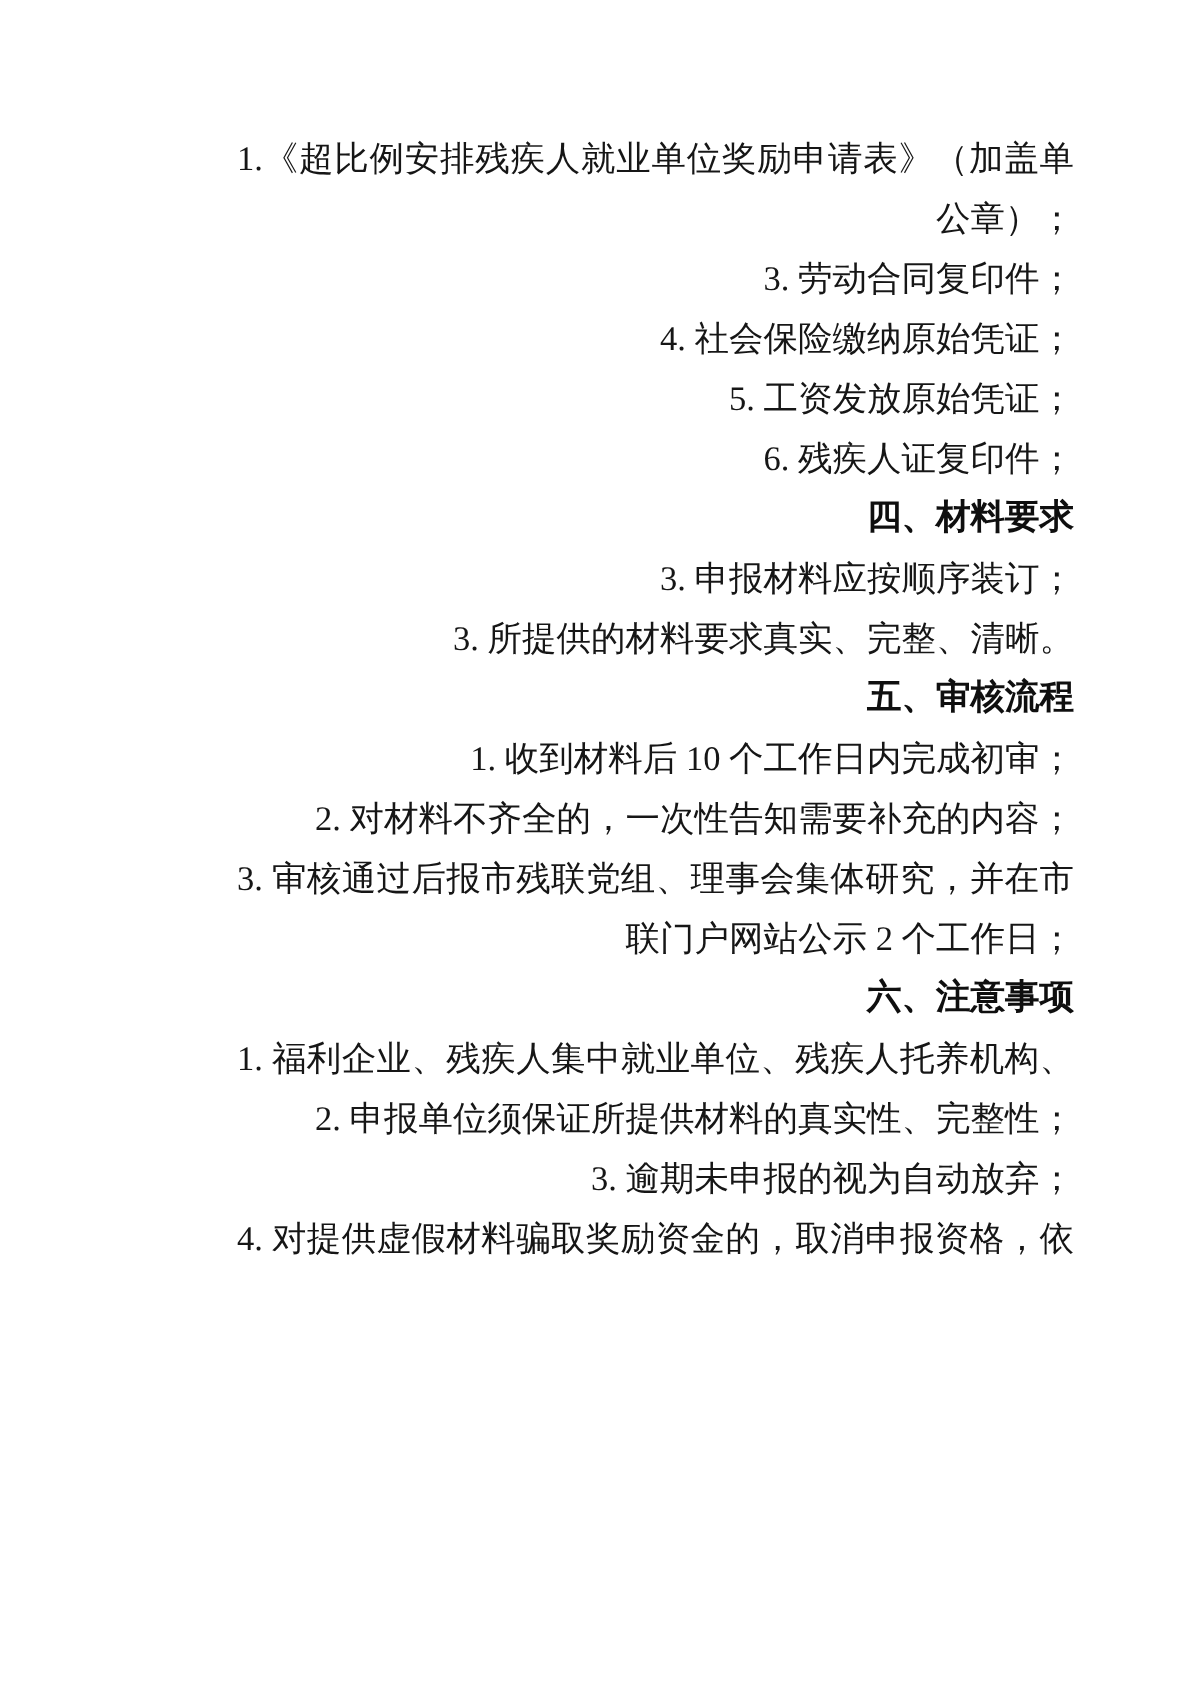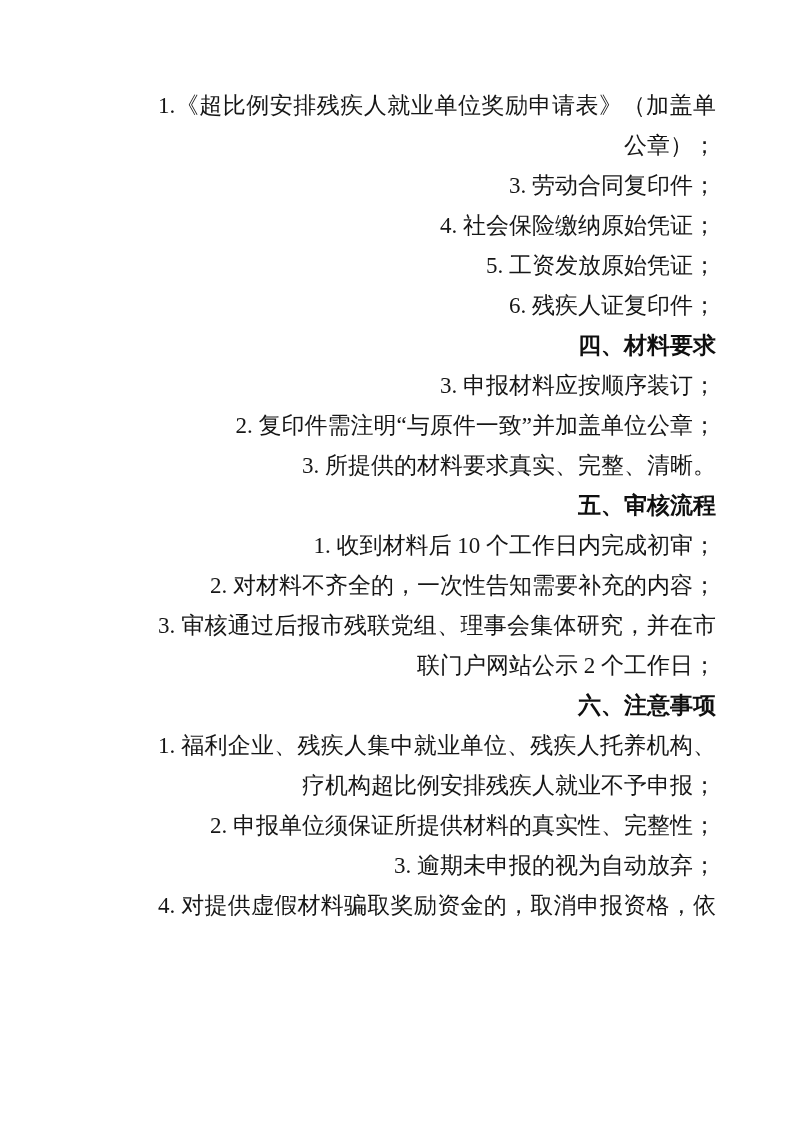--- a/index.html
+++ b/index.html
@@ -27,43 +27,41 @@
     text-align: right;
   }
   .indent {
     text-indent: 2em;
   }
   .stretch {
     text-align: justify;
     text-align-last: justify;
   }
   .heading {
-    font-family: Liberation Serif, serif;
+    font-family: Liberation Mono, monospace;
     font-weight: 700;
     color: #0f0f0f;
   }
 </style>
 </head>
 <body>
 
 <div class="page">
   <div class="ln indent stretch">1.《超比例安排残疾人就业单位奖励申请表》（加盖单位</div>
   <div class="ln">公章）；</div>
   <div class="ln indent">3. 劳动合同复印件；</div>
   <div class="ln indent">4. 社会保险缴纳原始凭证；</div>
   <div class="ln indent">5. 工资发放原始凭证；</div>
   <div class="ln indent">6. 残疾人证复印件；</div>
   <div class="ln indent heading">四、材料要求</div>
   <div class="ln indent">3. 申报材料应按顺序装订；</div>
-  <div class="ln indent">2. 复印件需注明“与原件一致”并加盖单位公章；</div>
   <div class="ln indent">3. 所提供的材料要求真实、完整、清晰。</div>
   <div class="ln indent heading">五、审核流程</div>
   <div class="ln indent">1. 收到材料后 10 个工作日内完成初审；</div>
   <div class="ln indent">2. 对材料不齐全的，一次性告知需要补充的内容；</div>
   <div class="ln indent stretch">3. 审核通过后报市残联党组、理事会集体研究，并在市残</div>
   <div class="ln">联门户网站公示 2 个工作日；</div>
   <div class="ln indent heading">六、注意事项</div>
   <div class="ln indent stretch">1. 福利企业、残疾人集中就业单位、残疾人托养机构、工</div>
-  <div class="ln">疗机构超比例安排残疾人就业不予申报；</div>
   <div class="ln indent">2. 申报单位须保证所提供材料的真实性、完整性；</div>
   <div class="ln indent">3. 逾期未申报的视为自动放弃；</div>
   <div class="ln indent stretch">4. 对提供虚假材料骗取奖励资金的，取消申报资格，依法</div>
 </div>
 
 </body></html>

